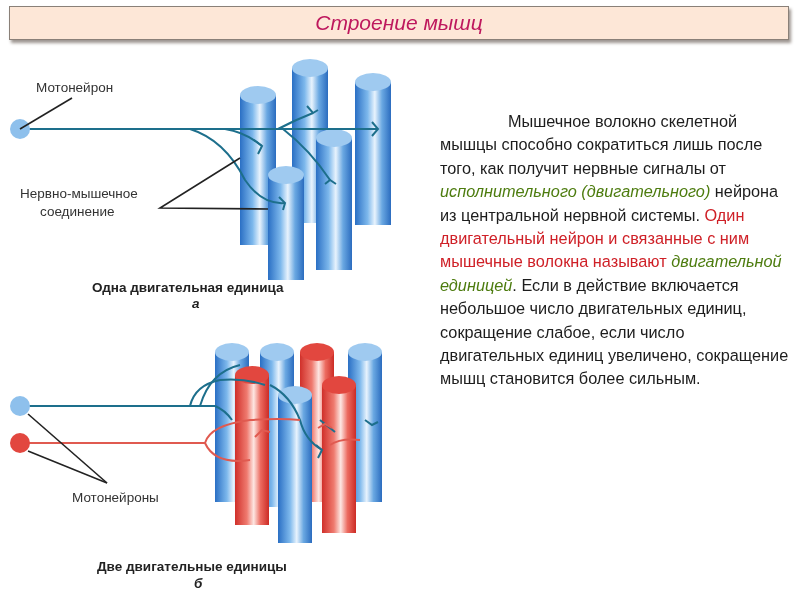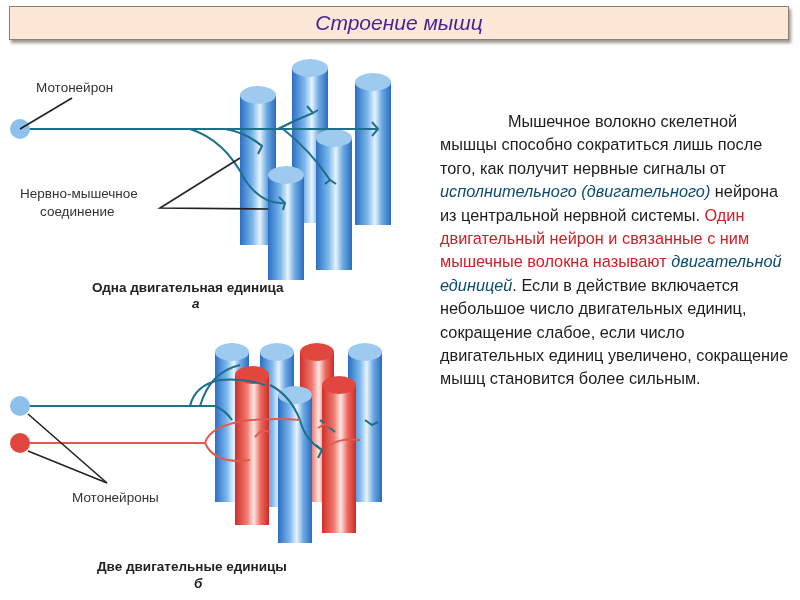--- a/index.html
+++ b/index.html
@@ -1,26 +1,26 @@
 <!DOCTYPE html>
 <html><head>
 <meta charset="utf-8">
 <style>
   html, body { margin:0; padding:0; }
   body { width:800px; height:600px; background:#ffffff; position:relative; overflow:hidden;
          font-family:"Liberation Sans", sans-serif; }
   .title-bar { position:absolute; left:9px; top:6px; width:780px; height:34px;
                background:#fde7d7; border:1px solid #8a8078; box-shadow:2px 3px 3px #9d9691;
                box-sizing:border-box; display:flex; align-items:center; justify-content:center; }
-  .title-bar span { color:#4c1d95; font-style:italic; font-size:21px; }
+  .title-bar span { color:#be185d; font-style:italic; font-size:21px; }
   .body-text { position:absolute; left:440px; top:110px; width:350px;
                font-size:16.3px; line-height:23.4px; color:#1d1d1d; }
   .body-text .indent { padding-left:34px; }
   .red { color:#cf2027; }
-  .red-it { color:#0c4a6e; font-style:italic; }
+  .red-it { color:#4d7c0f; font-style:italic; }
   svg { position:absolute; left:0; top:0; }
   .lbl { font-family:"Liberation Sans", sans-serif; font-size:13.5px; fill:#333; }
   .cap { font-family:"Liberation Sans", sans-serif; font-size:13.5px; font-weight:bold; fill:#222; }
 </style>
 </head>
 <body>
 
 <div class="title-bar">
   <span>Строение мышц</span>
 </div>

